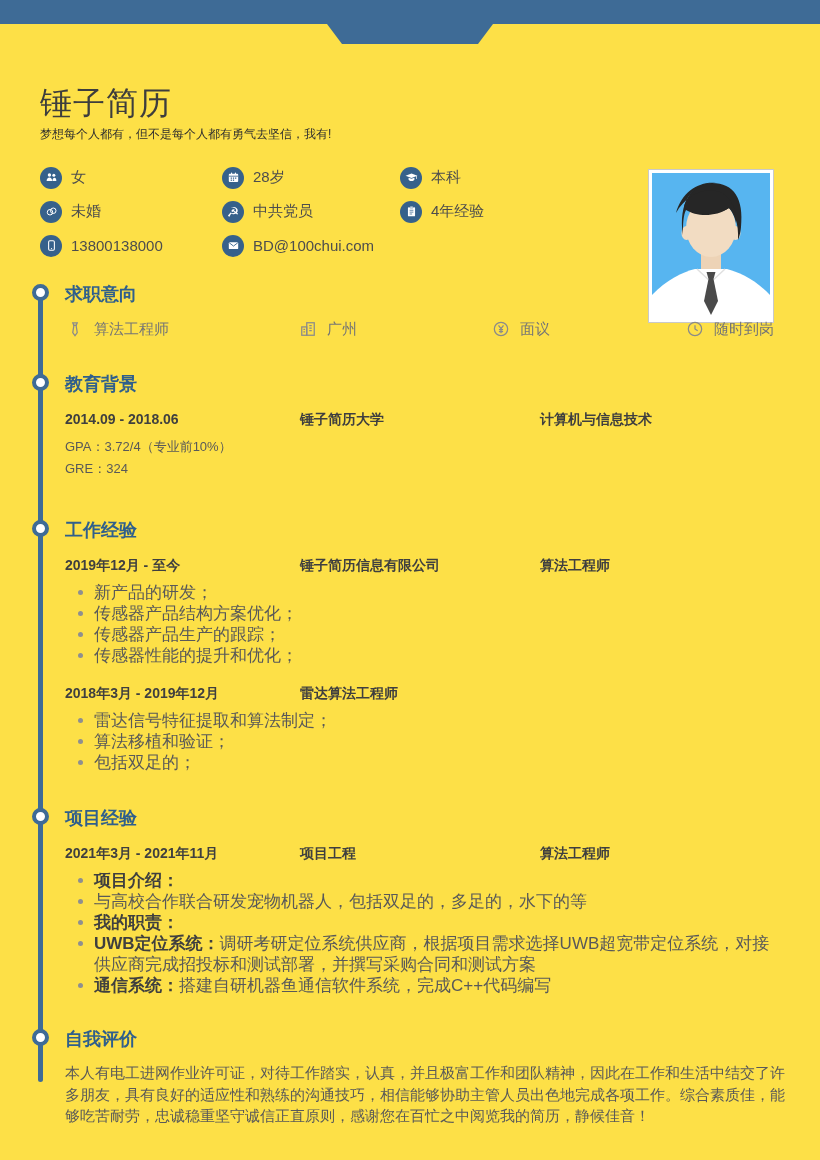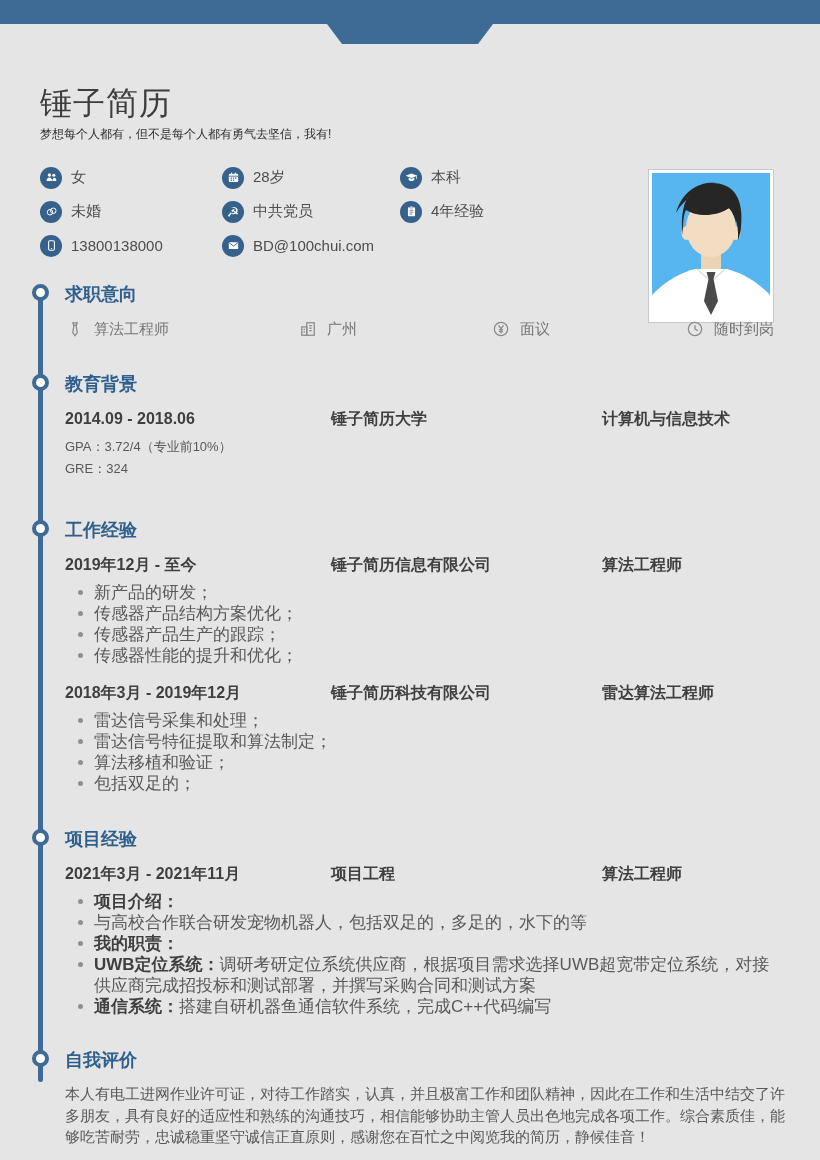--- a/index.html
+++ b/index.html
@@ -1,18 +1,18 @@
 <!DOCTYPE html>
 <html><head>
 <meta charset="utf-8">
 <style>
   * { box-sizing: border-box; margin: 0; padding: 0; }
   html,body { background:#fff; }
   body { font-family: "Liberation Sans", "DejaVu Sans", sans-serif; }
-  .page { position: relative; width: 820px; height: 1160px; background: #e5e5e5; overflow: hidden; }
+  .page { position: relative; width: 820px; height: 1160px; background: #fde047; overflow: hidden; }
 
   
   .banner-bar { height: 24px; background: #3e6b96; }
   .banner-trap { margin: 0 auto; width: 166px; height: 0;
     border-top: 20px solid #3e6b96; border-left: 15px solid transparent; border-right: 15px solid transparent; }
 
   
   .header { position: relative; padding: 0 40px; }
   .name { margin-top: 38px; font-size: 32px; font-weight: 500; color: #3d3d3d; letter-spacing: 1px; }
   .tagline { font-size: 12px; color: #2e2e2e; }
@@ -37,21 +37,21 @@
   .sections { position: relative; margin: 25px 35px 0 40px; z-index: 1; }
   h2.sec-title { position: relative; padding-left: 25px; font-size: 18px; font-weight: bold; color: #2f5f8c; }
   h2.sec-title::before { content: ""; position: absolute; left: -8px; top: 2px; width: 9px; height: 9px;
     background: #fff; border: 4px solid #3e6b96; border-radius: 50%; }
 
   .intent-row { margin-top: 13px; padding-left: 25px; display: grid; grid-template-columns: 233px 193px 194px 1fr; }
   .intent-item { display: flex; align-items: center; gap: 9px; font-size: 15px; color: #757575; }
   .intent-item svg { width: 20px; height: 20px; stroke: #8a8a8a; fill: none; stroke-width: 1.5; }
 
   .row3 { margin-top: 13px; padding-left: 25px; display: grid; grid-template-columns: 235px 240px 1fr;
-          font-size: 16px; font-weight: bold; color: #3f3f3f; line-height: 20px; gap: 31px; }
+          font-size: 14px; font-weight: bold; color: #3f3f3f; line-height: 20px; }
   .detail-lines { margin-top: 7px; padding-left: 25px; font-size: 13px; color: #595959; line-height: 21.5px; }
 
   ul.bullets { list-style: none; margin-top: 7px; padding-left: 25px; }
   ul.bullets li { position: relative; padding-left: 29px; font-size: 17px; color: #595959; line-height: 21px; }
   ul.bullets li::before { content: ""; position: absolute; left: 13px; top: 8px; width: 5px; height: 5px;
     border-radius: 50%; background: #8f8f8f; }
   ul.bullets li b { color: #3f3f3f; }
 
   .sec-edu h2 { margin-top: 33px; }
   .sec-work h2 { margin-top: 39px; }
@@ -240,25 +240,23 @@
           <li>新产品的研发；</li>
           <li>传感器产品结构方案优化；</li>
           <li>传感器产品生产的跟踪；</li>
           <li>传感器性能的提升和优化；</li>
         </ul>
       </div>
 
       <div class="job job2">
         <div class="row3">
           <span>2018年3月 - 2019年12月</span>
-          <span>锤子简历科技有限公司</span>
           <span>雷达算法工程师</span>
         </div>
         <ul class="bullets">
-          <li>雷达信号采集和处理；</li>
           <li>雷达信号特征提取和算法制定；</li>
           <li>算法移植和验证；</li>
           <li>包括双足的；</li>
         </ul>
       </div>
     </section>
 
     <section class="sec-proj">
       <h2 class="sec-title">项目经验</h2>
       <div class="row3">

